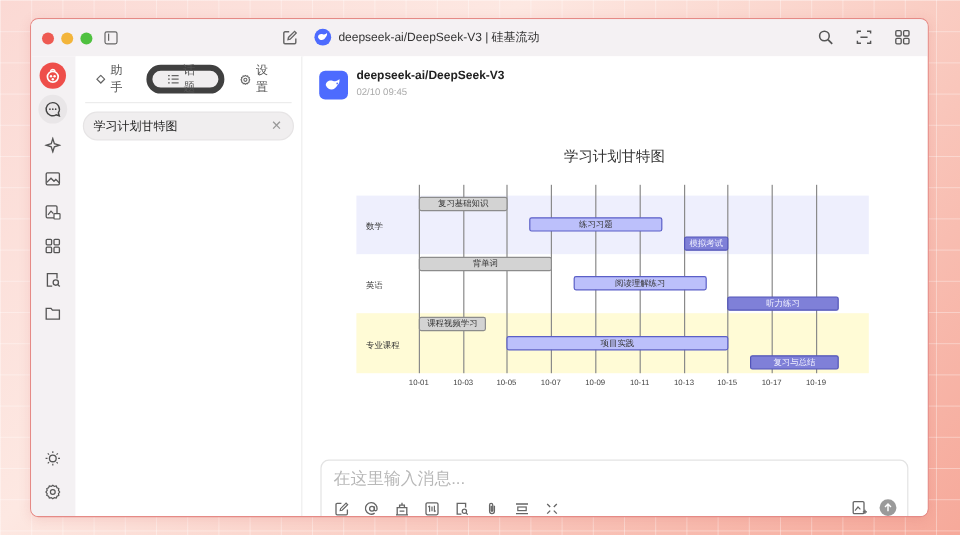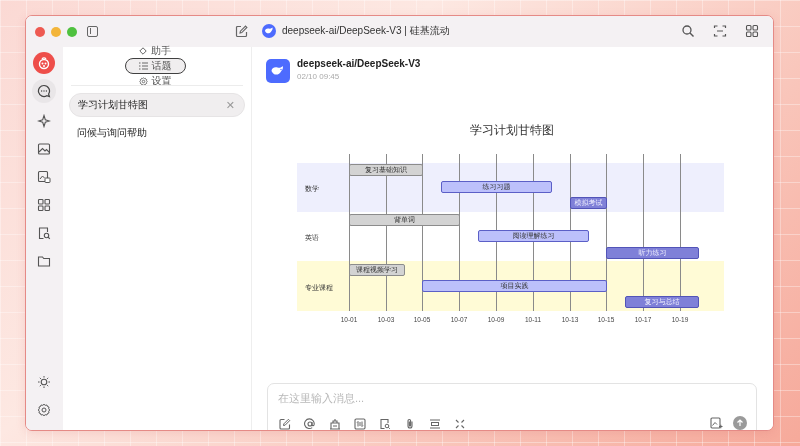--- a/index.html
+++ b/index.html
@@ -50,23 +50,23 @@
   }
   .rail .ri {
     position: absolute; left: 8px; width: 20px; height: 20px; display: flex; align-items: center; justify-content: center;
   }
   .rail .ri.active { background: #e9e6e8; border-radius: 50%; left: 6px; width: 24px; height: 24px; }
 
   .topics {
     position: absolute; left: 37px; top: 31px; width: 189px; bottom: 0; background: #ffffff;
     border-right: 1px solid #eeeeee;
   }
-  .tabs { position: absolute; left: 4px; top: 7px; right: 8px; height: 24px; display: flex; align-items: center; justify-content: center; flex-direction: column; }
+  .tabs { position: absolute; left: 4px; top: 7px; right: 8px; height: 24px; display: flex; align-items: center; justify-content: flex-start; }
   .tab { font-size: 10px; color: #555; height: 24px; padding: 0 13px; display: flex; align-items: center; gap: 4px; border-radius: 12px; }
-  .tab.active { background: #f0eeef; border: 1px solid #404040; }
+  .tab.active { background: #f0eeef; border: 5px solid #404040; }
   .tabs-divider { position: absolute; left: 8px; right: 8px; top: 38px; height: 1px; background: #ececec; }
   .topic-item { position: absolute; left: 6px; right: 6px; height: 24px; border-radius: 12px; font-size: 10px; color: #222; display: flex; align-items: center; padding-left: 8px; }
   .topic-item.active { background: #f0eeef; border: 1px solid #e6e4e5; }
   .topic-close { position: absolute; right: 9px; top: 6px; font-size: 11px; color: #999; line-height: 11px; }
 
   .main { position: absolute; left: 227px; top: 31px; right: 0; bottom: 0; background: #fff; }
   .msg-avatar { position: absolute; left: 13px; top: 12px; width: 24px; height: 24px; border-radius: 5px; background: #4d6bfe; display: flex; align-items: center; justify-content: center; }
   .msg-name { position: absolute; left: 44px; top: 11px; font-size: 10px; font-weight: bold; color: #222; }
   .msg-time { position: absolute; left: 44px; top: 25px; font-size: 8px; color: #aaa; }
   .msg-intro { position: absolute; left: 45px; top: 47px; font-size: 10px; color: #222; }
@@ -82,21 +82,21 @@
   .bar.light { background: #bcc0fb; border: 1.3px solid #5b5fc7; color: #333; }
   .bar.dark { background: #7f80d8; border: 1.3px solid #5254b8; color: #f2f2ff; }
   .tick { position: absolute; font-size: 6.5px; color: #444; transform: translateX(-50%); }
 
   .composer {
     position: absolute; left: 14px; top: 336px; width: 490px; height: 56px;
     border: 1px solid #e3e3e3; border-radius: 7px; background: #fff;
   }
   .composer input {
     position: absolute; left: 10px; top: 6px; width: 460px; height: 16px; border: none; outline: none;
-    font-size: 11px; color: #333; background: transparent; font-family: "Liberation Sans", sans-serif;
+    font-size: 14px; color: #333; background: transparent; font-family: "Liberation Sans", sans-serif;
   }
   .composer input::placeholder { color: #b8b8b8; }
   .ctools { position: absolute; left: 10px; top: 33px; display: flex; gap: 11px; }
   .ctools .ci { width: 14px; height: 14px; display: flex; align-items: center; justify-content: center; }
   .send-area { position: absolute; right: 9px; top: 32px; display: flex; gap: 10px; align-items: center; }
   .send-btn { width: 14px; height: 14px; border-radius: 50%; background: #9a9a9a; display: flex; align-items: center; justify-content: center; }
   svg { display: block; }
 </style>
 </head>
 <body>
@@ -247,23 +247,20 @@
               <circle cx="7" cy="7" r="2" fill="none" stroke="#666" stroke-width="1.4"></circle>
             </svg>
           </span>
         <span>设置</span>
       </div>
     </div>
     <div class="tabs-divider"></div>
     <div class="topic-item active" style="top:46px;">
       <span>学习计划甘特图</span>
       <span class="topic-close">✕</span>
-    </div>
-    <div class="topic-item" style="top:74px;">
-      <span>问候与询问帮助</span>
     </div>
   </div>
 
   <div class="main">
     <div class="msg-avatar">
       <svg width="16" height="12" viewBox="0 0 16 12">
           <path d="M1.5 6c0-3 3-4.5 6-3.6 2.3.7 3.8 0 5.3-1.5.5 2.3-.3 4-1.5 5C9.3 10.3 3.8 11.3 1.5 6z" fill="#fff"></path>
           <circle cx="11" cy="4.5" r=".7" fill="#4d6bfe"></circle>
         </svg>
     </div>

